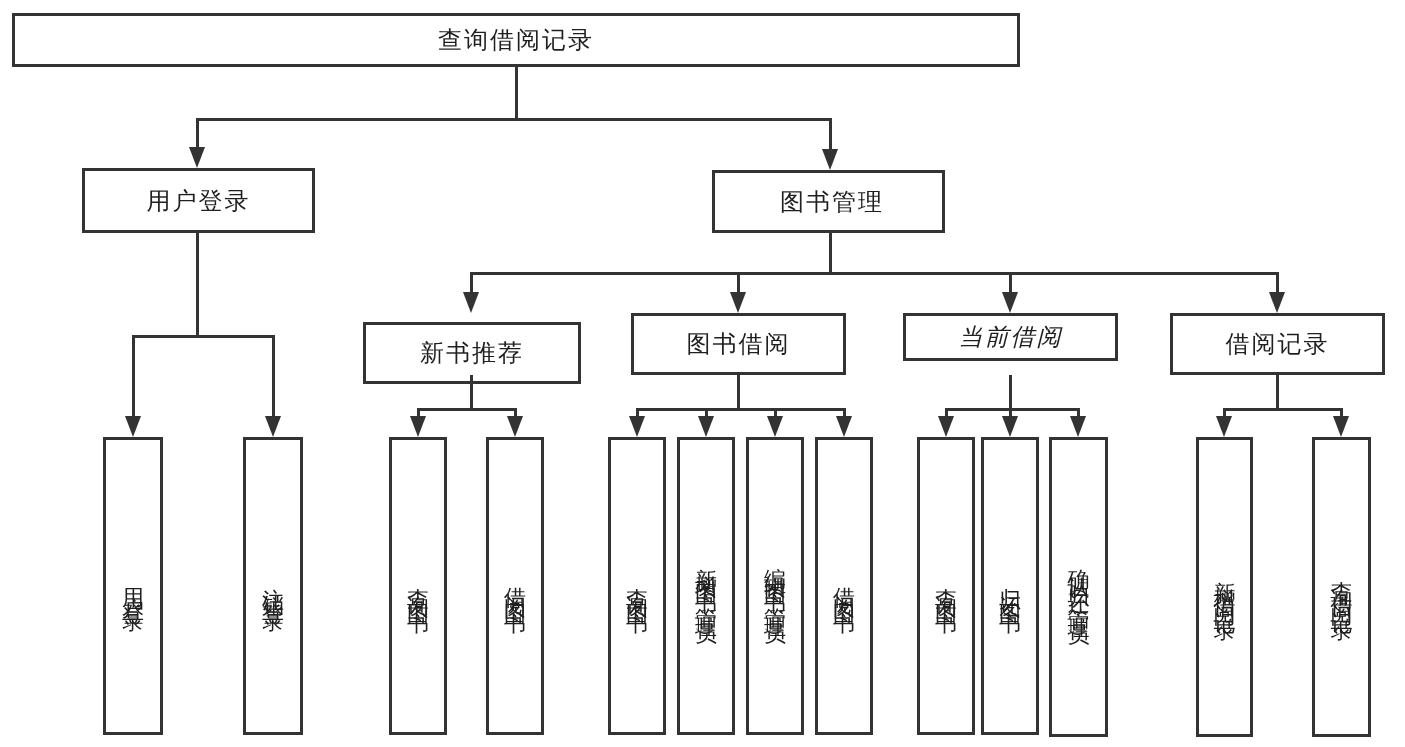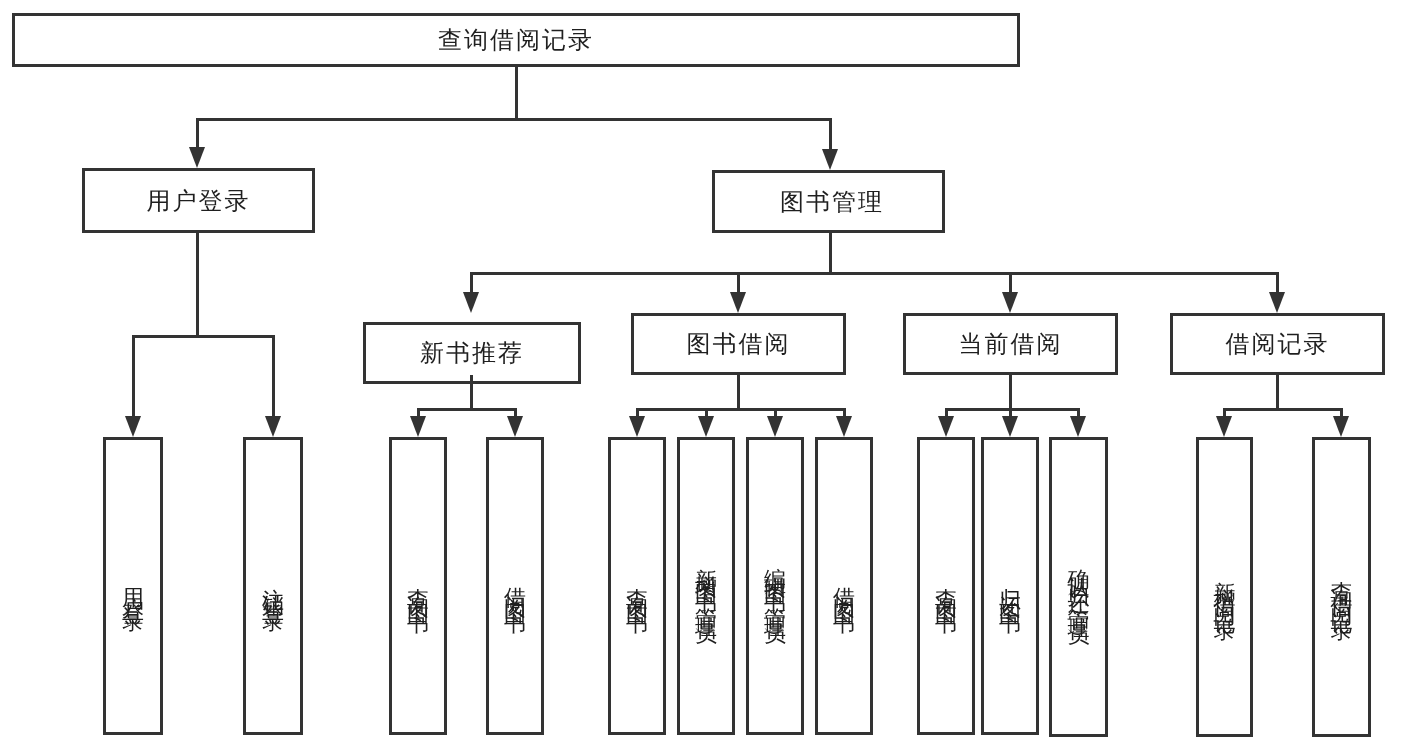--- a/index.html
+++ b/index.html
@@ -53,21 +53,21 @@
   <div class="node hnode" style="left:12px;top:13px;width:1008px;height:54px;">查询借阅记录</div>
 
   <div class="node hnode" style="left:82px;top:168px;width:233px;height:65px;">用户登录</div>
 
   <div class="node hnode" style="left:712px;top:170px;width:233px;height:63px;padding-left:7px;">图书管理</div>
 
   <div class="node hnode" style="left:363px;top:322px;width:218px;height:62px;">新书推荐</div>
 
   <div class="node hnode" style="left:631px;top:313px;width:215px;height:62px;">图书借阅</div>
 
-  <div class="node hnode" style="left:903px;top:313px;width:215px;height:62px;">当前借阅</div>
+  <div class="node hnode" style="left:903px;top:313px;width:215px;height:48px;font-style:italic;">当前借阅</div>
 
   <div class="node hnode" style="left:1170px;top:313px;width:215px;height:62px;">借阅记录</div>
 
   <div class="node vnode" style="left:103px;top:437px;width:60px;height:298px;">
     <span class="vtext">用户登录</span>
   </div>
   <div class="node vnode" style="left:243px;top:437px;width:60px;height:298px;">
     <span class="vtext">注销登录</span>
   </div>
 

